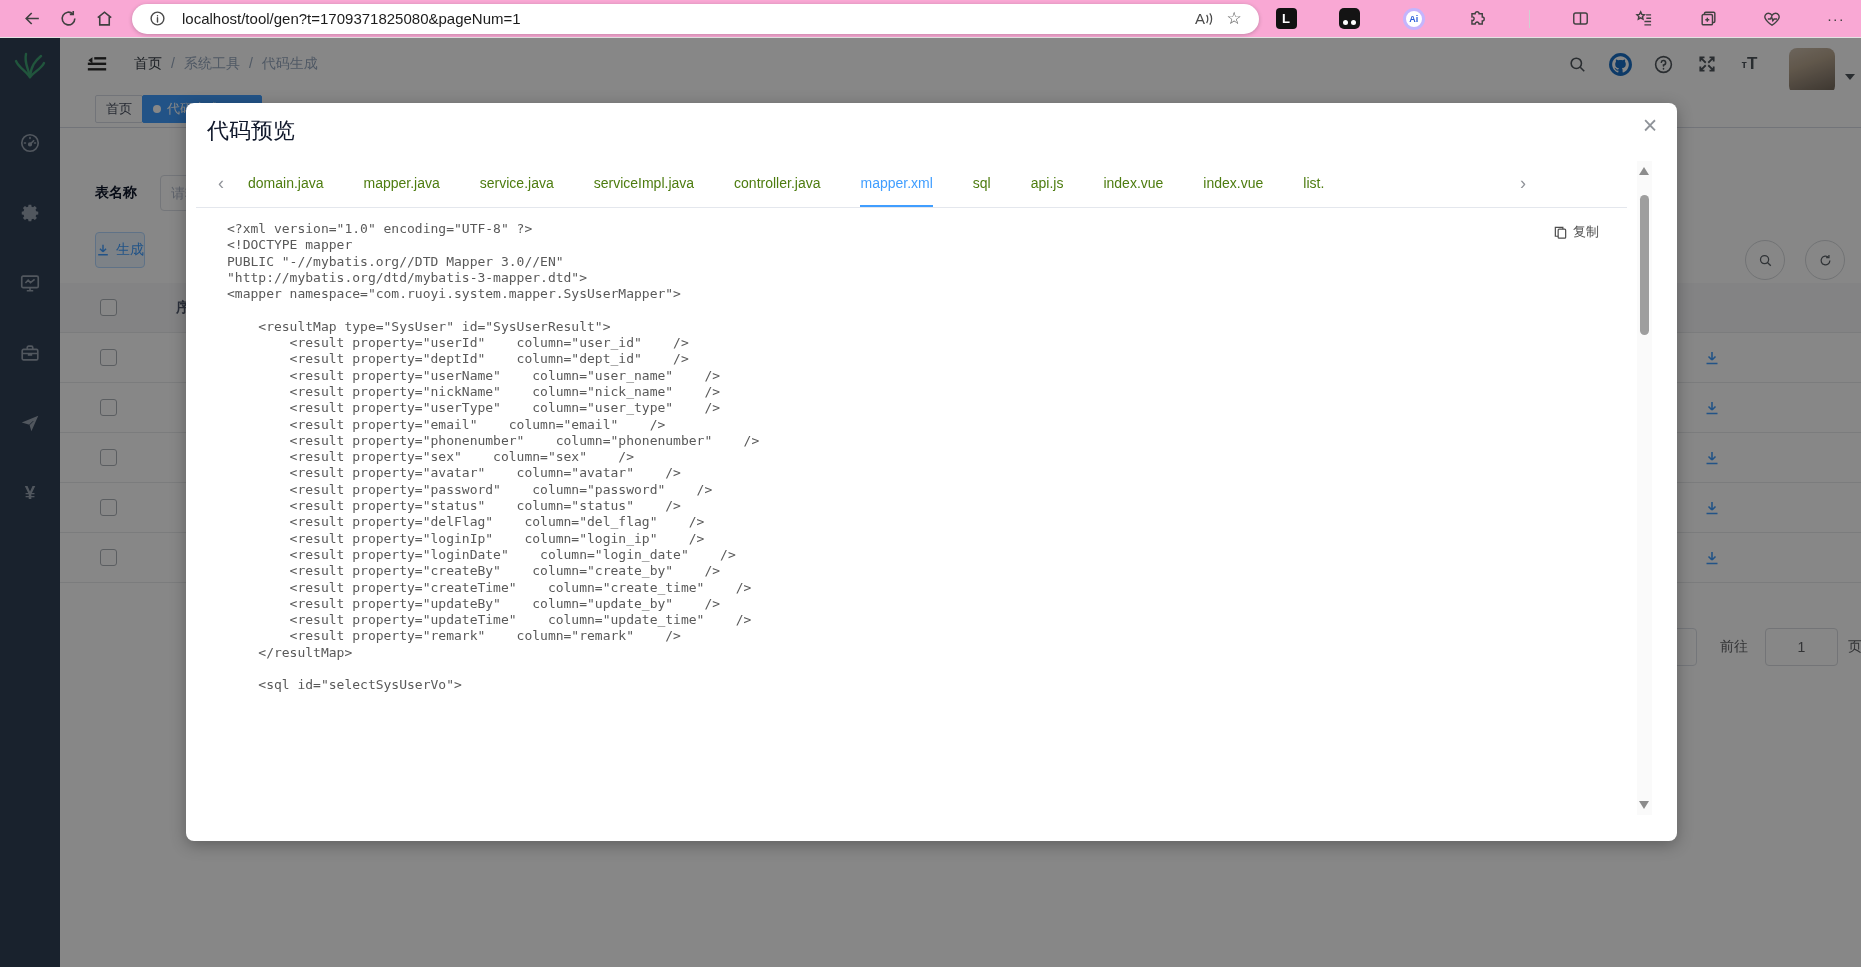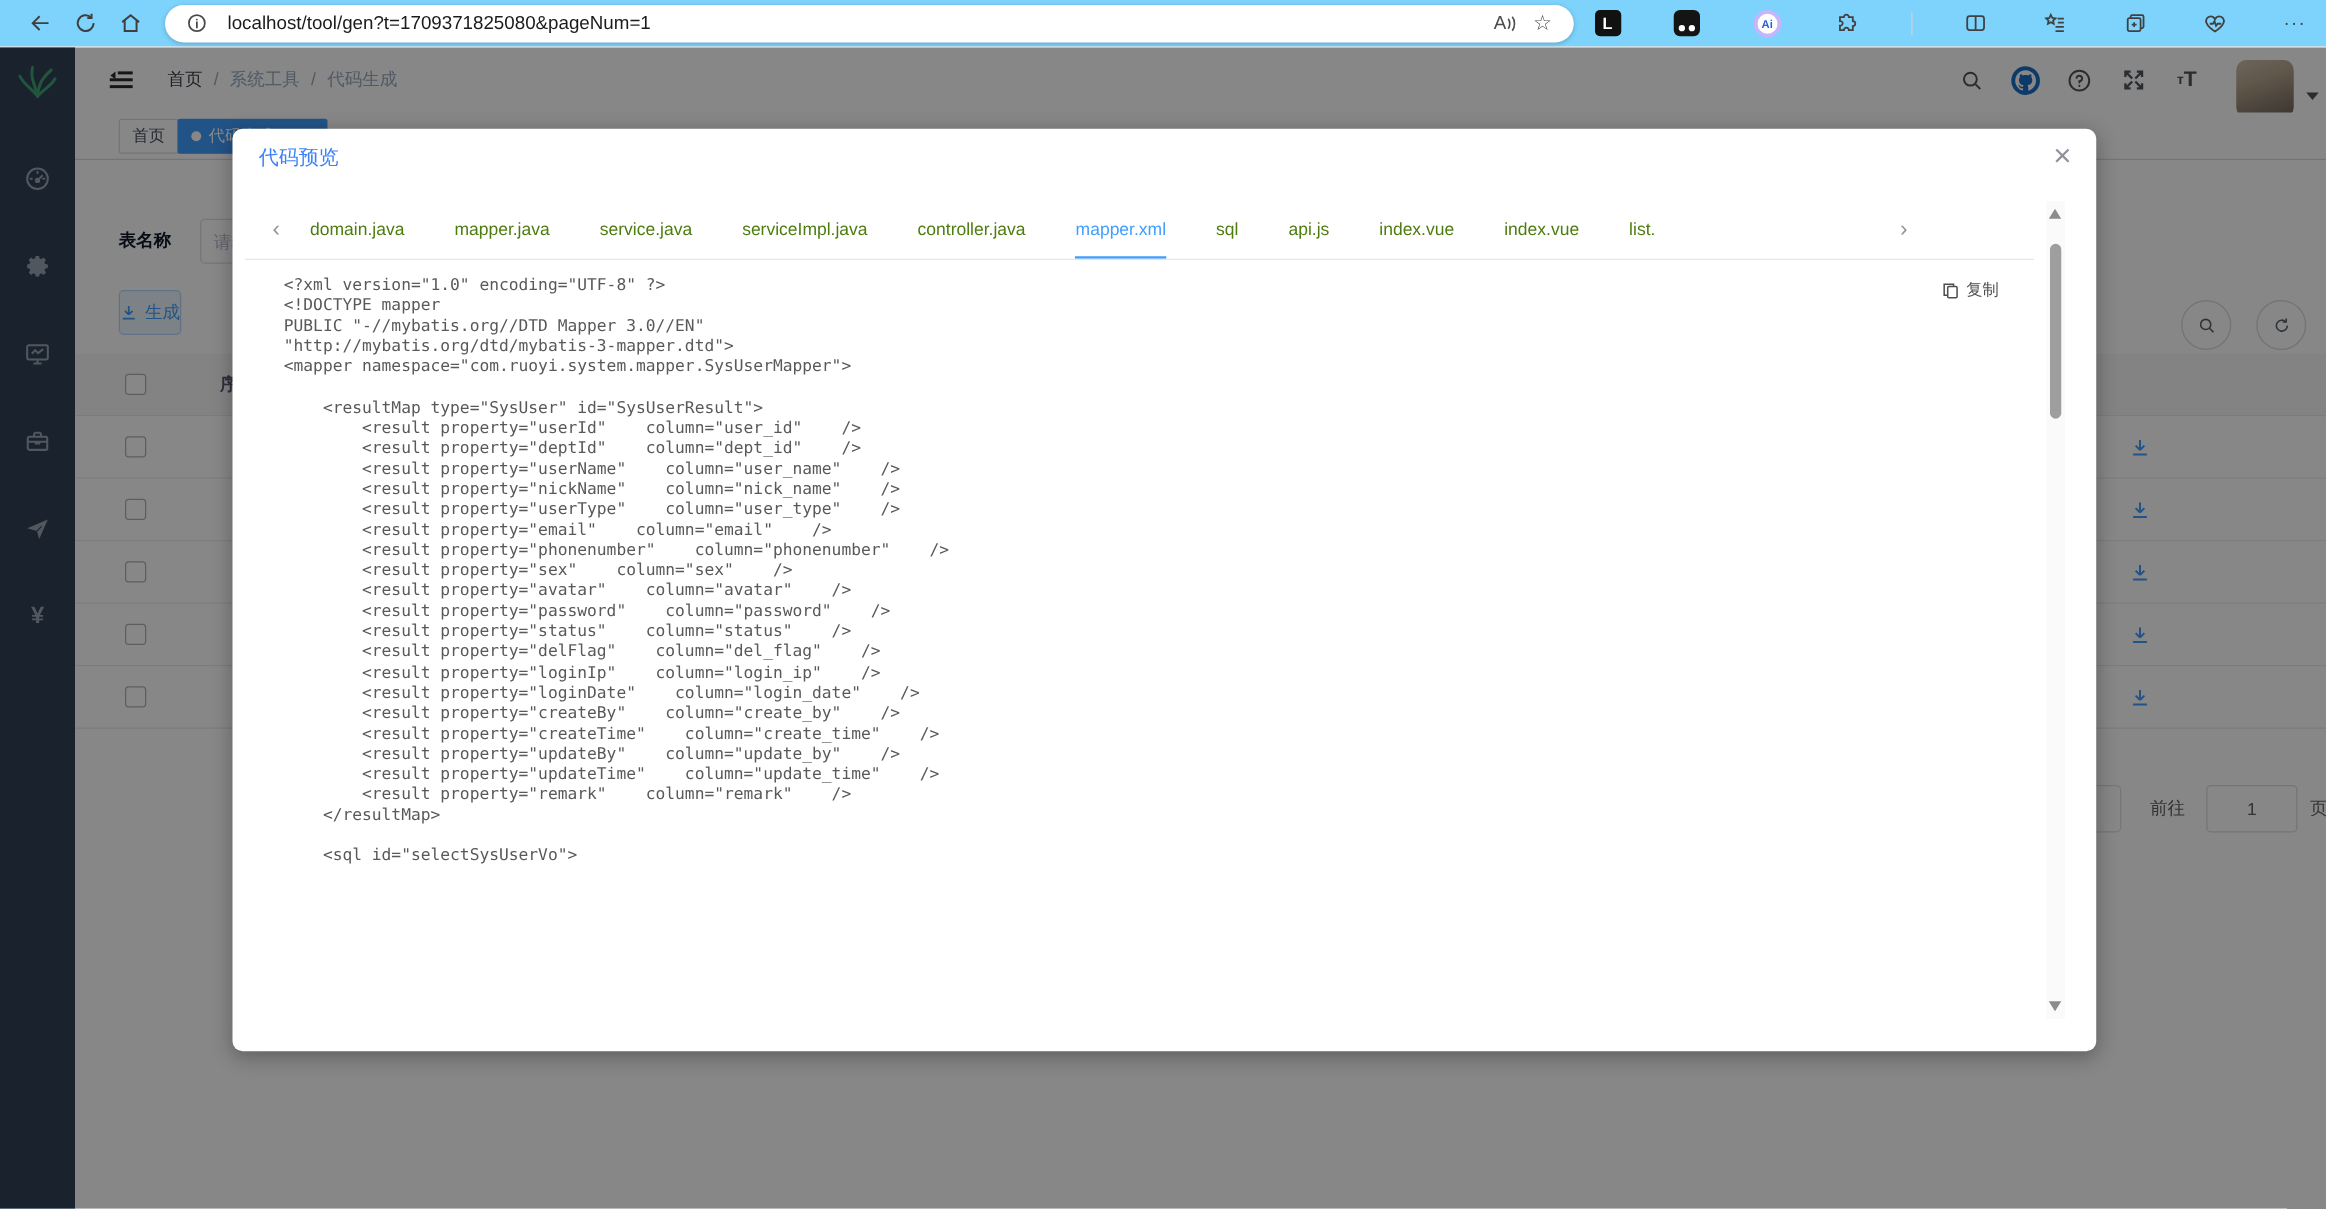--- a/index.html
+++ b/index.html
@@ -5,21 +5,21 @@
   * { box-sizing: border-box; }
   html,body { margin:0; padding:0; }
   body {
     width:1861px; height:967px; overflow:hidden; position:relative;
     font-family:"Liberation Sans", sans-serif; background:#fff;
   }
   svg { display:block; }
 
   
   .browser-bar {
-    position:absolute; left:0; top:0; width:1861px; height:38px; background:#7dd3fc;
+    position:absolute; left:0; top:0; width:1861px; height:38px; background:#f9a8d4;
     border-bottom:1px solid #e3e3e3; display:flex; align-items:center; padding-left:14px;
   }
   .b-icon { width:36px; height:30px; display:flex; align-items:center; justify-content:center; color:#3f3f3f; flex:0 0 auto; }
   .url-pill {
     flex:1 1 auto; height:30px; margin-left:10px; margin-right:14px; background:#fff;
     border-radius:16px; box-shadow:0 1px 4px rgba(0,0,0,.22); display:flex; align-items:center; padding:0 10px;
   }
   .url-text { flex:1 1 auto; font-size:15px; color:#1b1b1b; margin-left:10px; white-space:nowrap; overflow:hidden; }
   .pill-icon { width:30px; display:flex; align-items:center; justify-content:center; color:#4a4a4a; flex:0 0 auto; font-size:16px; }
   .ext-group { flex:0 0 auto; width:588px; display:flex; align-items:center; justify-content:space-between; padding-right:12px; }
@@ -74,21 +74,21 @@
 
   .pg-select { position:absolute; left:1561px; top:590px; width:76px; height:38px; border:1px solid #dcdfe6; border-radius:4px; background:#fff; }
   .pg-goto { position:absolute; left:1660px; top:600px; font-size:14px; color:#606266; }
   .pg-input { position:absolute; left:1705px; top:590px; width:73px; height:38px; border:1px solid #d9dce0; border-radius:4px; text-align:center; font-size:14px; color:#606266; font-family:"Liberation Sans",sans-serif; }
   .pg-unit { position:absolute; left:1788px; top:600px; font-size:14px; color:#606266; }
 
   .mask { position:absolute; left:0; top:0; width:1861px; height:929px; background:rgba(0,0,0,0.47); z-index:10; }
 
   
   .modal { position:absolute; left:186px; top:65px; width:1491px; height:738px; background:#fff; border-radius:8px; z-index:20; box-shadow:0 4px 16px rgba(0,0,0,.3); }
-  .modal-title { position:absolute; left:21px; top:13px; font-size:16px; color:#3b82f6; }
+  .modal-title { position:absolute; left:21px; top:13px; font-size:22px; color:#0f172a; }
   .modal-close { position:absolute; left:1448px; top:6px; width:32px; height:32px; font-size:25px; font-weight:300; color:#8f9399; display:flex; align-items:center; justify-content:center; cursor:pointer; }
   .tabs { position:absolute; left:28px; top:56px; height:48px; display:flex; align-items:center; }
   .tab-chevron { color:#909399; font-size:18px; padding:0 4px; }
   .tab { height:48px; line-height:48px; margin:0 20px; font-size:14px; color:#4d7c0f; position:relative; white-space:nowrap; cursor:pointer; }
   .tab.active { color:#409eff; }
   .tab.active::after { content:""; position:absolute; left:0; right:0; bottom:0; height:2px; background:#409eff; }
   .tabs-line { position:absolute; left:10px; top:104px; width:1431px; height:1px; background:#e4e7ed; }
   .copy-link { position:absolute; left:1367px; top:120px; display:flex; align-items:center; gap:5px; font-size:13px; color:#4e4e4e; cursor:pointer; }
   .code-pre { position:absolute; left:41px; top:118px; margin:0; font-family:"DejaVu Sans Mono", monospace; font-size:13px; line-height:16.3px; color:#595959; white-space:pre; }
 

